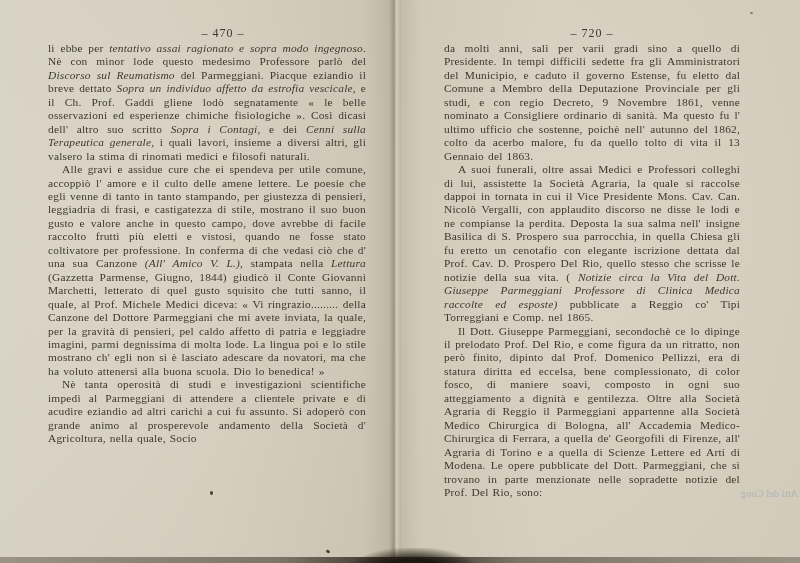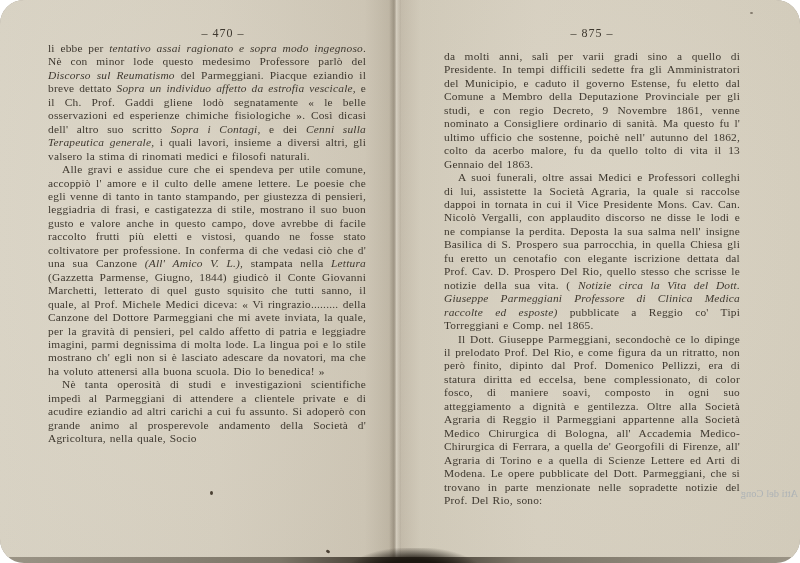--- a/index.html
+++ b/index.html
@@ -6,21 +6,20 @@
     --paper:#d6cfbf;
     --ink:#3e382f;
     --shadow-dark:#1c1710;
     --ghost-ink:#9fa9b4;
   }
   html,body{margin:0;padding:0;}
   .scan{
     position:relative;width:800px;height:563px;overflow:hidden;
     font-family:"Liberation Serif","DejaVu Serif",serif;
     background:linear-gradient(to right,#9b9486 0%,#7d7668 35%,#332c23 50%,#7d7668 65%,#9b9486 100%);
-    border-radius:24px;
   }
   .page{position:absolute;top:0;height:557px;}
   .page-left{
     left:0;width:396px;
     background:
       radial-gradient(ellipse at 45% 40%, rgba(255,255,255,0.07), rgba(0,0,0,0.02)),
       linear-gradient(to right,#dbd5c6 0%,#d6cfbf 55%,#cfc7b6 92%,#bdb4a2 100%);
   }
   .page-right{
     left:396px;width:404px;
@@ -40,21 +39,21 @@
     position:absolute;top:26px;font-size:12px;letter-spacing:1px;
     color:var(--ink);text-align:center;
   }
   .pn-left{left:64px;width:318px;}
   .pn-right{left:444px;width:296px;}
   .textblock{
     position:absolute;top:42px;font-size:11.4px;line-height:13.45px;
     text-align:justify;color:var(--ink);letter-spacing:0.2px;word-spacing:1px;
   }
   .tb-left{left:48px;width:318px;}
-  .tb-right{left:444px;width:296px;margin-top:8px;}
+  .tb-right{left:444px;width:296px;}
   .textblock p{margin:0;}
   .textblock p.indent{text-indent:14px;}
   .it{font-style:italic;}
   .ghost{
     position:absolute;left:724px;top:488px;width:74px;
     font-size:10.5px;color:var(--ghost-ink);opacity:0.7;
     transform:scaleX(-1);white-space:nowrap;
   }
   .speck{position:absolute;background:#4a4033;border-radius:50%;}
   .speck-1{left:210px;top:491px;width:3px;height:4px;}
@@ -66,21 +65,21 @@
 
 <div class="scan">
 
   <div class="page page-left"></div>
   <div class="page page-right"></div>
 
   <div class="gutter"></div>
 
   <div class="pagenum pn-left">– 470 –</div>
 
-  <div class="pagenum pn-right">– 875 –</div>
+  <div class="pagenum pn-right">– 720 –</div>
 
   <div class="textblock tb-left">
       <p><span>li ebbe per </span><span class="it">tentativo assai ragionato e sopra modo ingegnoso</span><span>. Nè con minor lode questo medesimo Professore parlò del </span><span class="it">Discorso sul Reumatismo</span><span> del Parmeggiani. Piacque eziandio il breve dettato </span><span class="it">Sopra un individuo affetto da estrofia vescicale,</span><span> e il Ch. Prof. Gaddi gliene lodò segnatamente « le belle osservazioni ed esperienze chimiche fisiologiche ». Così dicasi dell' altro suo scritto </span><span class="it">Sopra i Contagi,</span><span> e dei </span><span class="it">Cenni sulla Terapeutica generale,</span><span> i quali lavori, insieme a diversi altri, gli valsero la stima di rinomati medici e filosofi naturali.</span></p>
       <p class="indent"><span>Alle gravi e assidue cure che ei spendeva per utile comune, accoppiò l' amore e il culto delle amene lettere. Le poesie che egli venne di tanto in tanto stampando, per giustezza di pensieri, leggiadria di frasi, e castigatezza di stile, mostrano il suo buon gusto e valore anche in questo campo, dove avrebbe di facile raccolto frutti più eletti e vistosi, quando ne fosse stato coltivatore per professione. In conferma di che vedasi ciò che d' una sua Canzone </span><span class="it">(All' Amico V. L.)</span><span>, stampata nella </span><span class="it">Lettura</span><span> (Gazzetta Parmense, Giugno, 1844) giudicò il Conte Giovanni Marchetti, letterato di quel gusto squisito che tutti sanno, il quale, al Prof. Michele Medici diceva: « Vi ringrazio......... della Canzone del Dottore Parmeggiani che mi avete inviata, la quale, per la gravità di pensieri, pel caldo affetto di patria e leggiadre imagini, parmi degnissima di molta lode. La lingua poi e lo stile mostrano ch' egli non si è lasciato adescare da novatori, ma che ha voluto attenersi alla buona scuola. Dio lo benedica! »</span></p>
       <p class="indent"><span>Nè tanta operosità di studi e investigazioni scientifiche impedì al Parmeggiani di attendere a clientele private e di acudire eziandio ad altri carichi a cui fu assunto. Si adoperò con grande animo al prosperevole andamento della Società d' Agricoltura, nella quale, Socio</span></p>
     </div>
 
   <div class="textblock tb-right">
       <p><span>da molti anni, salì per varii gradi sino a quello di Presidente. In tempi difficili sedette fra gli Amministratori del Municipio, e caduto il governo Estense, fu eletto dal Comune a Membro della Deputazione Provinciale per gli studi, e con regio Decreto, 9 Novembre 1861, venne nominato a Consigliere ordinario di sanità. Ma questo fu l' ultimo ufficio che sostenne, poichè nell' autunno del 1862, colto da acerbo malore, fu da quello tolto di vita il 13 Gennaio del 1863.</span></p>
       <p class="indent"><span>A suoi funerali, oltre assai Medici e Professori colleghi di lui, assistette la Società Agraria, la quale si raccolse dappoi in tornata in cui il Vice Presidente Mons. Cav. Can. Nicolò Vergalli, con applaudito discorso ne disse le lodi e ne compianse la perdita. Deposta la sua salma nell' insigne Basilica di S. Prospero sua parrocchia, in quella Chiesa gli fu eretto un cenotafio con elegante iscrizione dettata dal Prof. Cav. D. Prospero Del Rio, quello stesso che scrisse le notizie della sua vita. ( </span><span class="it">Notizie circa la Vita del Dott. Giuseppe Parmeggiani Professore di Clinica Medica raccolte ed esposte)</span><span> pubblicate a Reggio co' Tipi Torreggiani e Comp. nel 1865.</span></p>

